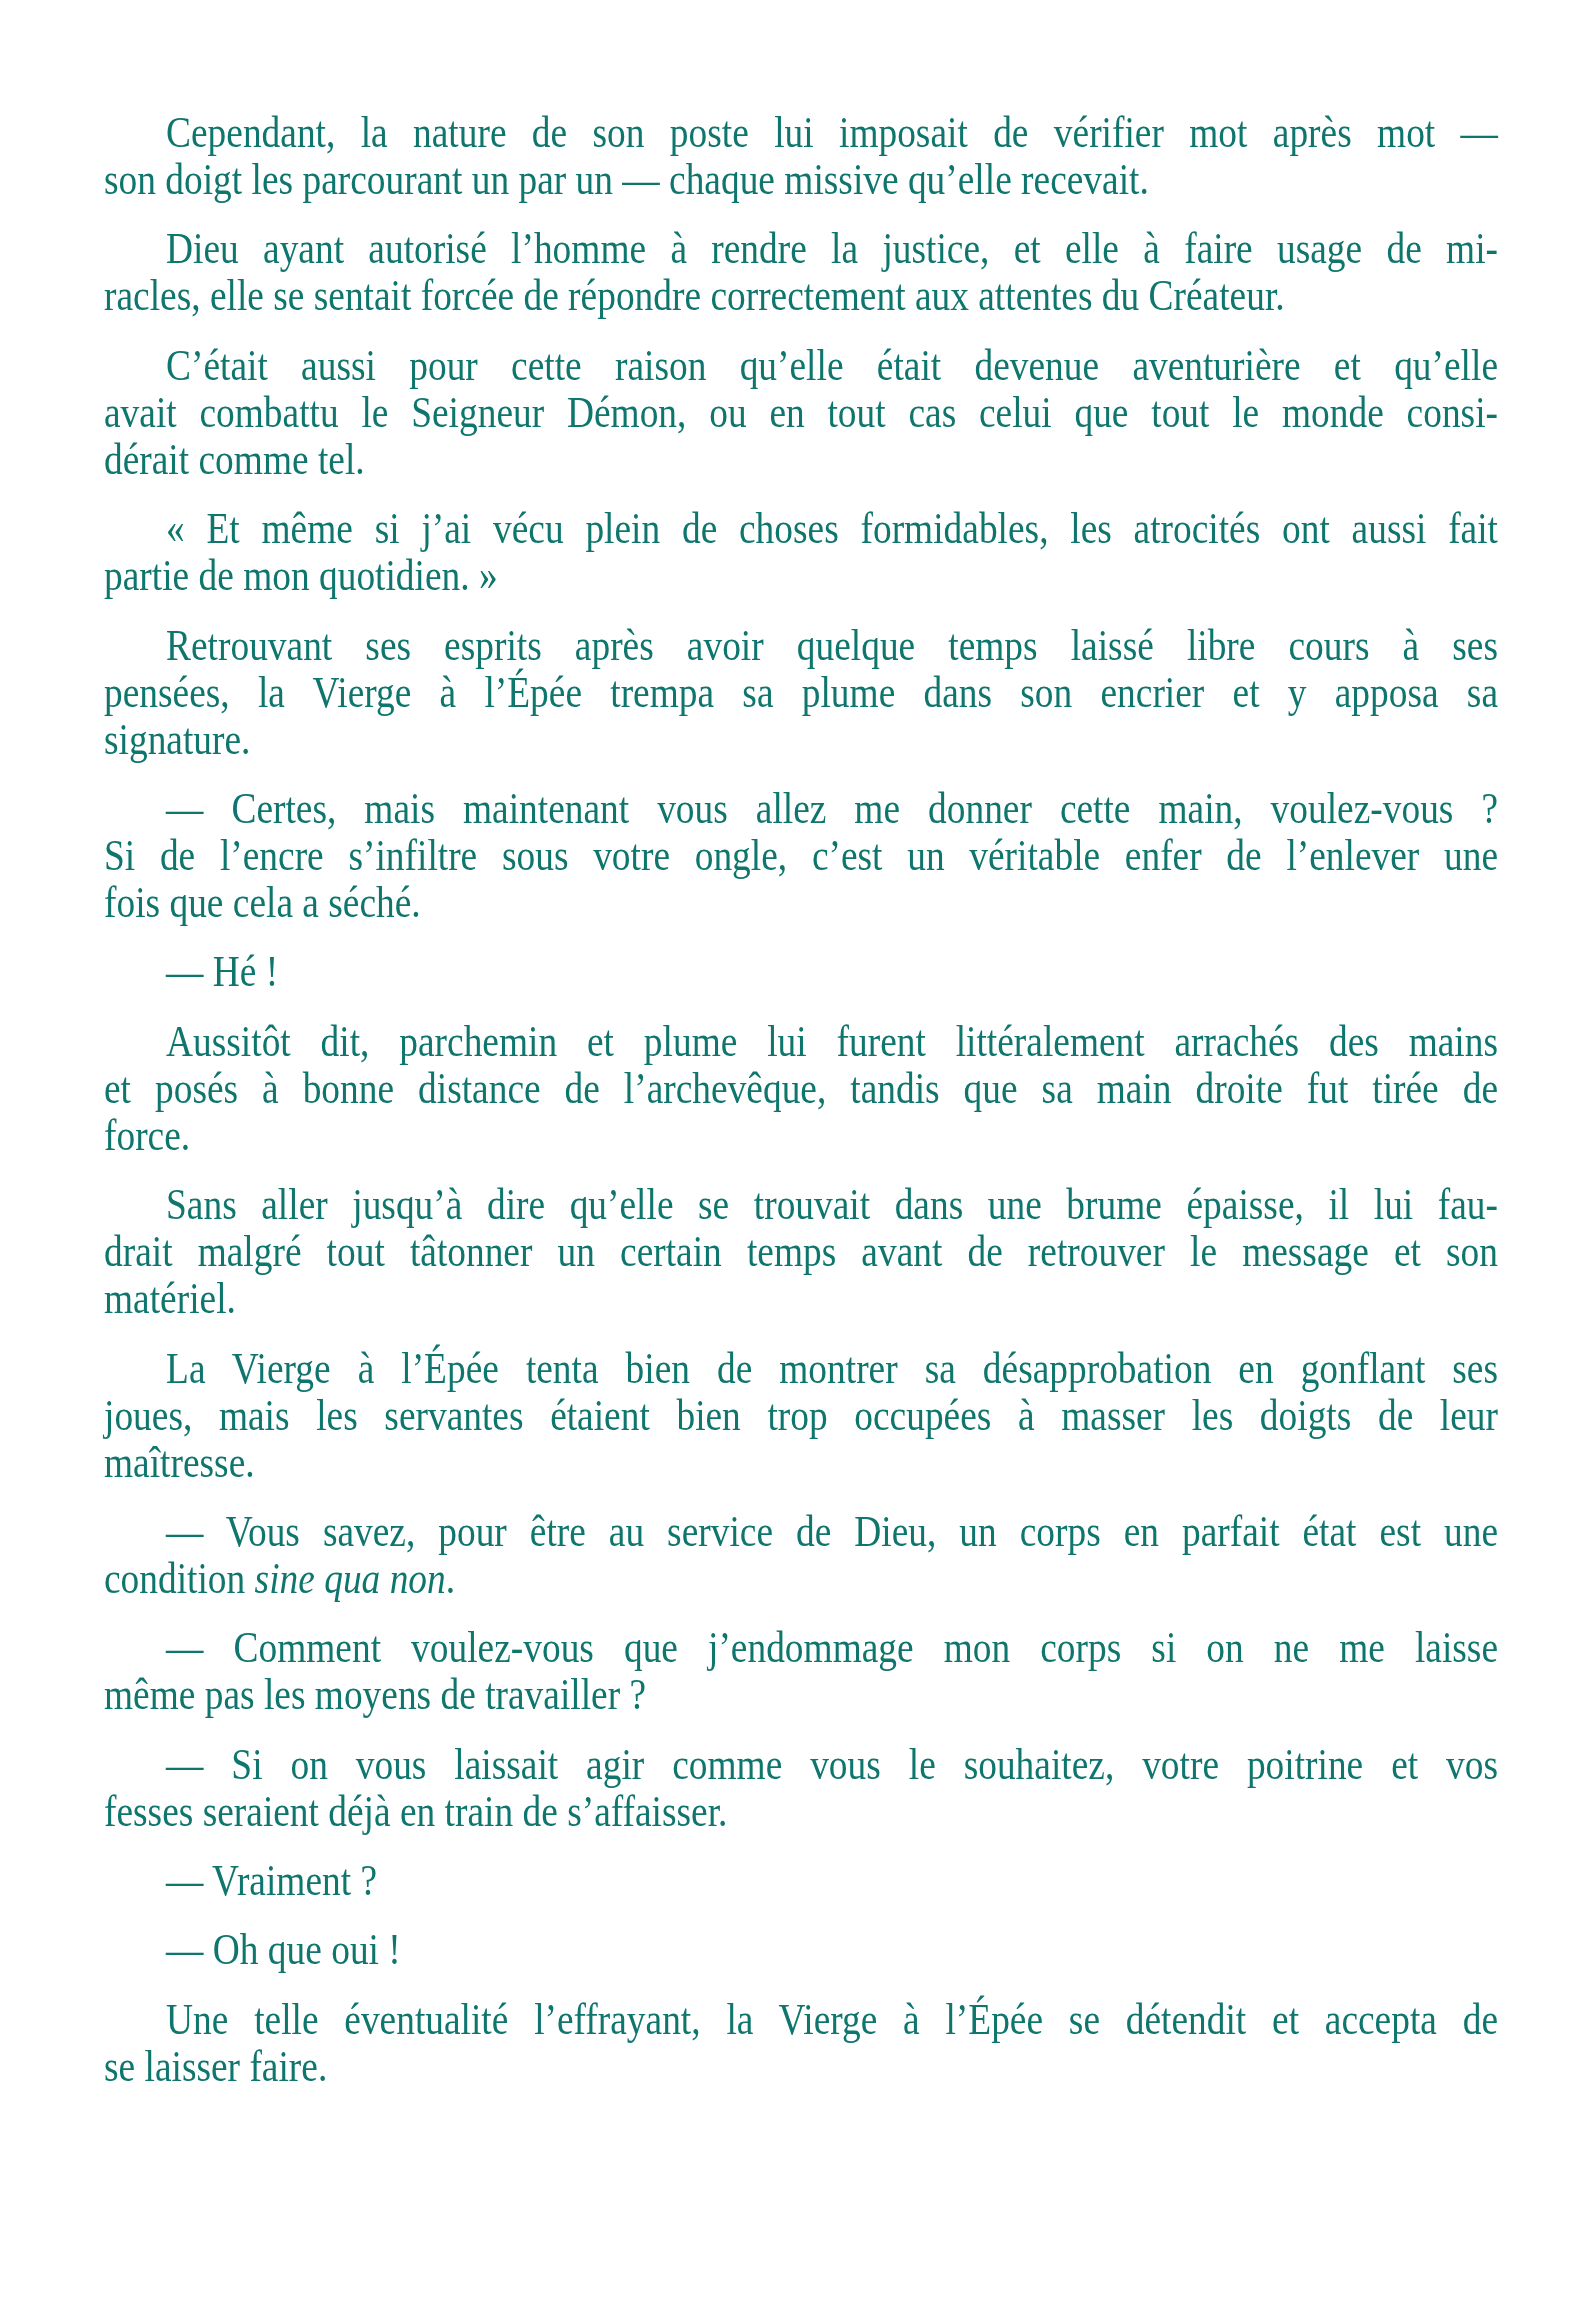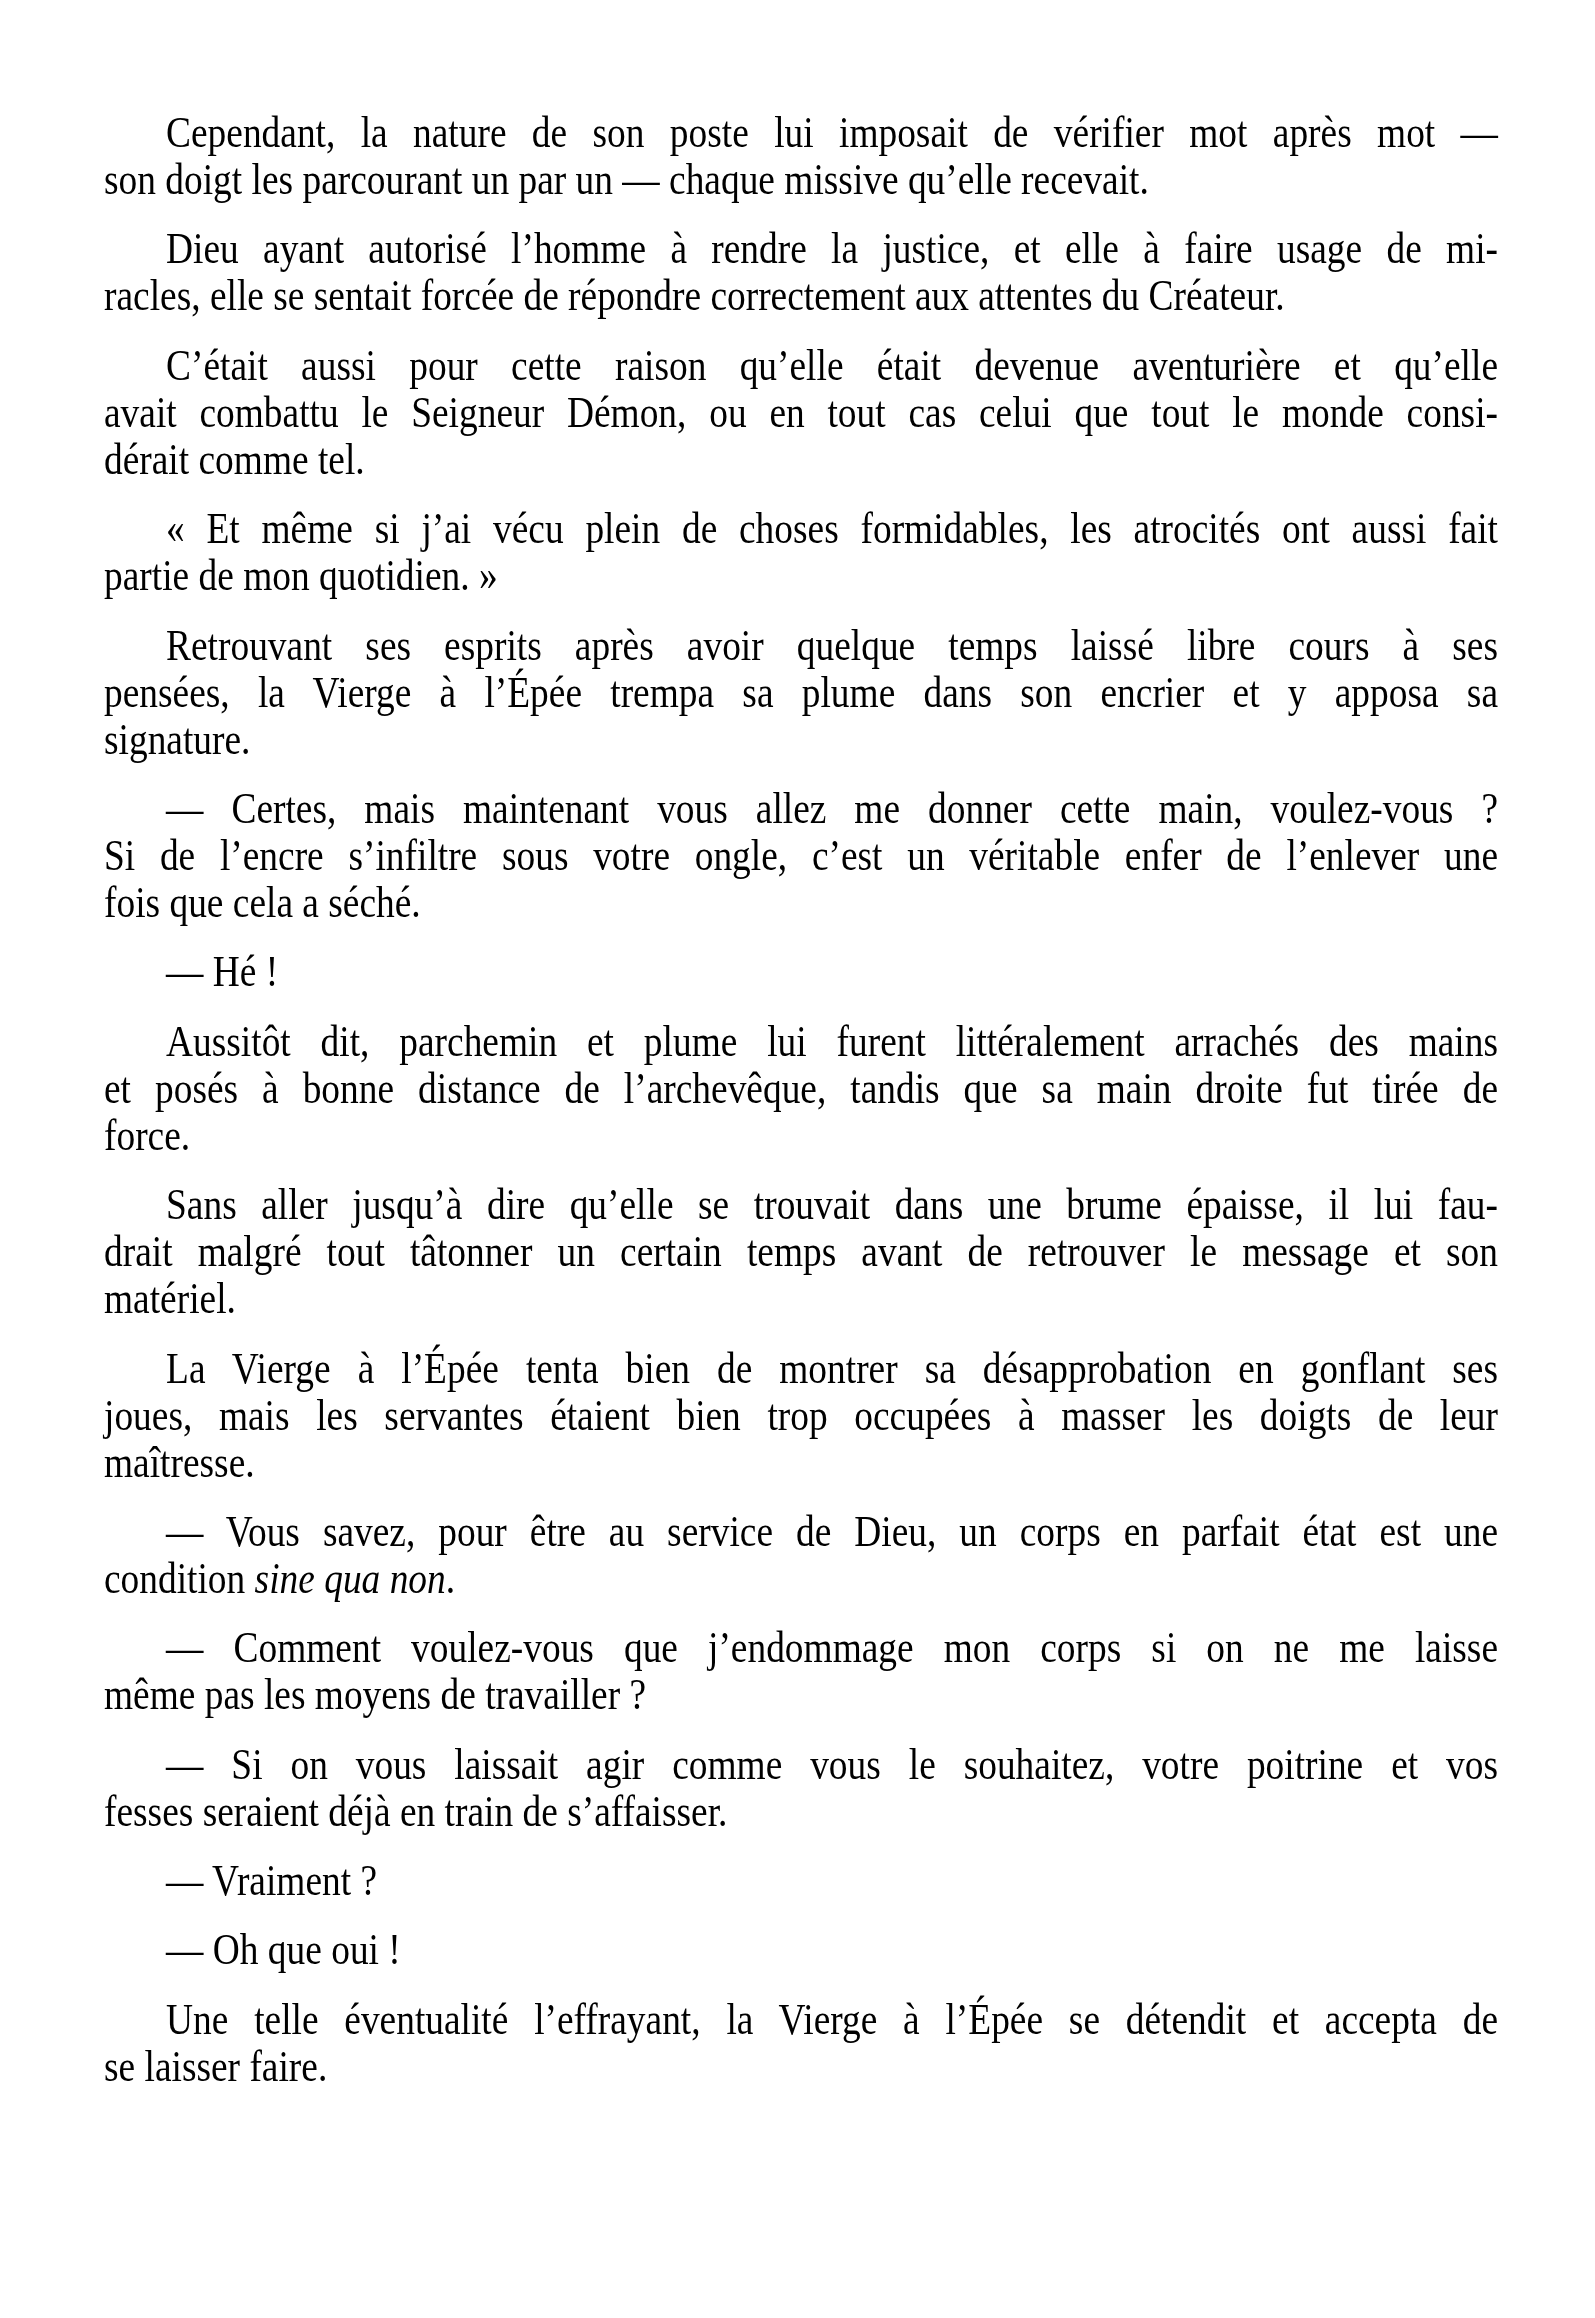--- a/index.html
+++ b/index.html
@@ -8,21 +8,21 @@
     padding: 0;
     background: #ffffff;
   }
   .page {
     position: relative;
     width: 1596px;
     height: 2319px;
     background: #ffffff;
     overflow: hidden;
     font-family: "Liberation Serif", "DejaVu Serif", serif;
-    color: #000000;
+    color: #0f766e;
   }
   
   .text-block {
     position: absolute;
     left: 104px;
     top: 109px;
     width: 1640px;
     transform: scaleX(0.85);
     transform-origin: left top;
     font-size: 44px;

